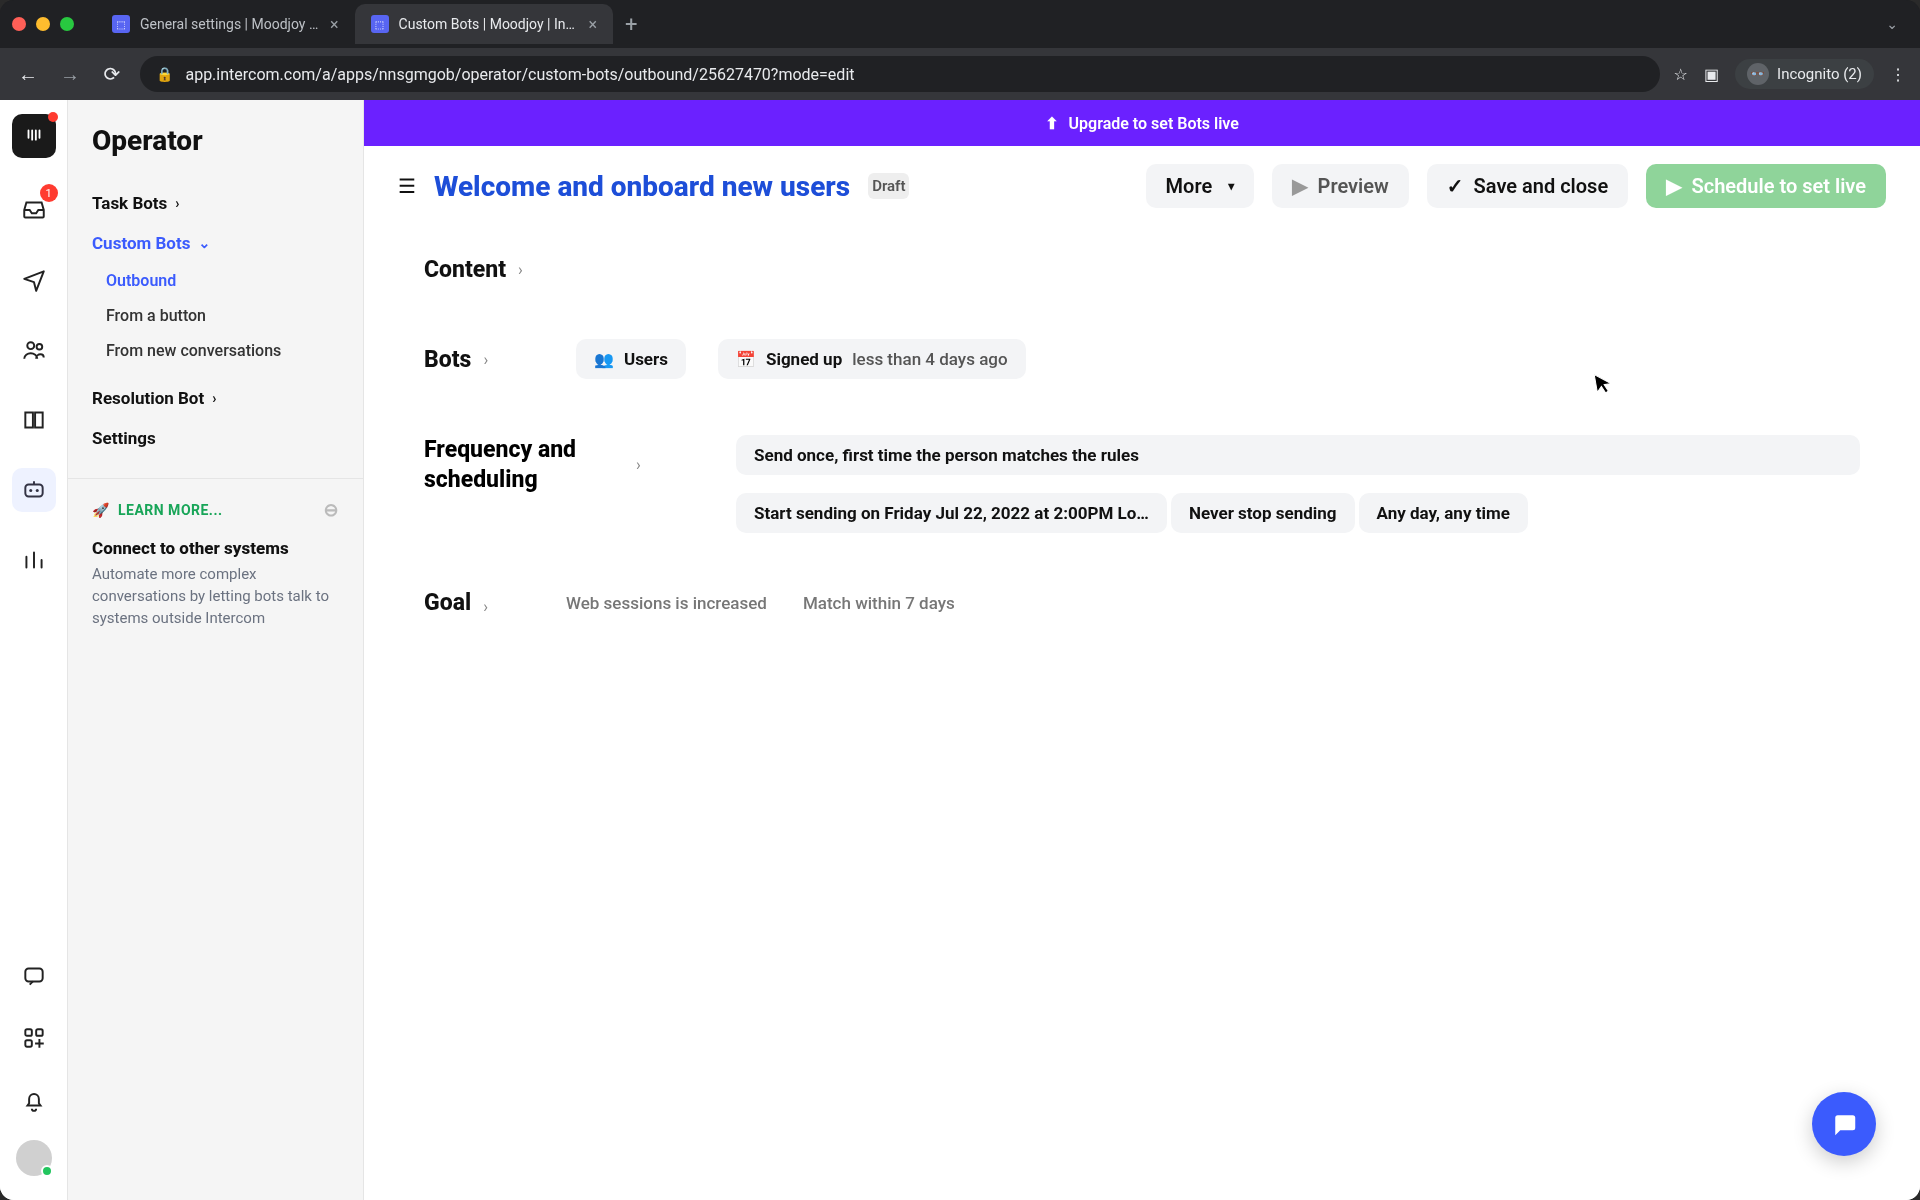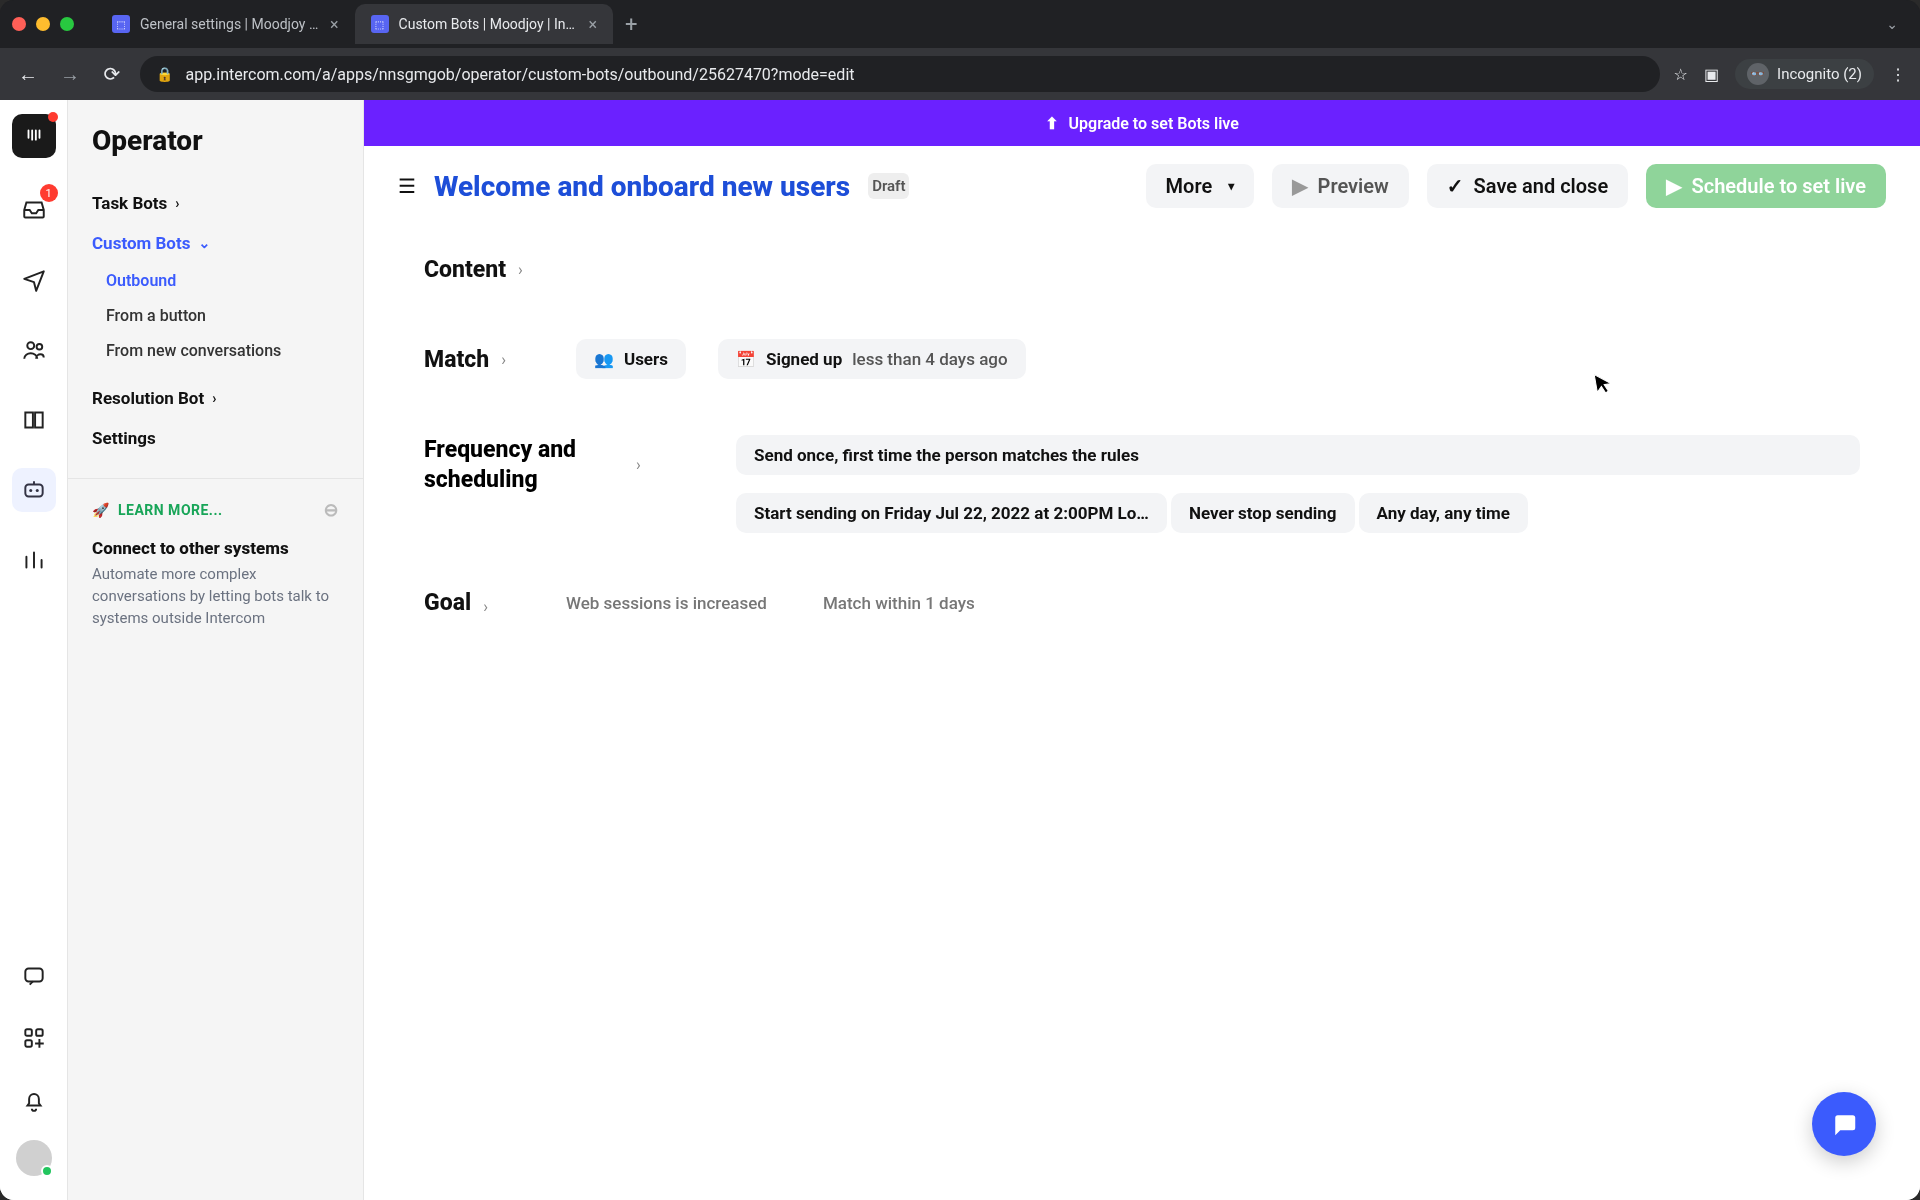--- a/index.html
+++ b/index.html
@@ -79,21 +79,21 @@
 .sec-title-wrap { display:flex; align-items:center; gap:12px; min-width:280px; }
 .sec-title { font-size:23px; font-weight:800; color:#111; }
 .sec-chev { color:#888; font-size:16px; }
 .pill { display:inline-flex; align-items:center; gap:10px; background:#f3f4f6; border-radius:10px; padding:10px 18px; font-size:17px; font-weight:700; color:#111; }
 .pill .muted { font-weight:500; color:#555; }
 .pill .picn { color:#555; font-size:16px; }
 .pill.plain { font-weight:700; }
 .pill-row { display:flex; gap:4px; flex-wrap:wrap; }
 .freq-block .sec-title-wrap { min-width:280px; }
 .freq-title { font-size:23px; font-weight:800; line-height:1.3; }
-.goal-texts { display:flex; gap:56px; font-size:17px; color:#777; }
+.goal-texts { display:flex; gap:36px; font-size:17px; color:#777; }
 .goal-texts span { font-weight:500; }
 
 .chat-fab { position:absolute; right:44px; bottom:44px; width:64px; height:64px; border-radius:50%; background:#3b5bfd; display:flex; align-items:center; justify-content:center; color:#fff; box-shadow:0 6px 20px rgba(0,0,0,.2); }
 
 .cursor { position:absolute; color:#000; font-size:16px; transform:rotate(-10deg); pointer-events:none; }
 
 svg { display:block; }
 </style>
 </head>
 <body>
@@ -283,21 +283,21 @@
 
         <div class="section">
           <div class="sec-title-wrap">
             <span class="sec-title">Content</span>
             <span class="sec-chev">›</span>
           </div>
         </div>
 
         <div class="section">
           <div class="sec-title-wrap" style="min-width:120px;">
-            <span class="sec-title">Match</span>
+            <span class="sec-title">Bots</span>
             <span class="sec-chev">›</span>
           </div>
           <div class="pill">
             <span class="picn">👥</span>
             <span>Users</span>
           </div>
           <div class="pill">
             <span class="picn">📅</span>
             <span>Signed up</span>
             <span class="muted">less than 4 days ago</span>
@@ -327,21 +327,21 @@
           </div>
         </div>
 
         <div class="section">
           <div class="sec-title-wrap" style="min-width:110px;align-items:flex-end;">
             <span class="sec-title">Goal</span>
             <span class="sec-chev">›</span>
           </div>
           <div class="goal-texts">
             <span>Web sessions is increased</span>
-            <span>Match within 1 days</span>
+            <span>Match within 7 days</span>
           </div>
         </div>
       </div>
     </div>
 
     <div class="chat-fab">
       <svg width="30" height="30" viewBox="0 0 24 24" fill="none">
           <path d="M5 5h14a2 2 0 0 1 2 2v8a2 2 0 0 1-2 2H9l-4 4V7a2 2 0 0 1 2-2z" fill="#fff"></path>
         </svg>
     </div>

